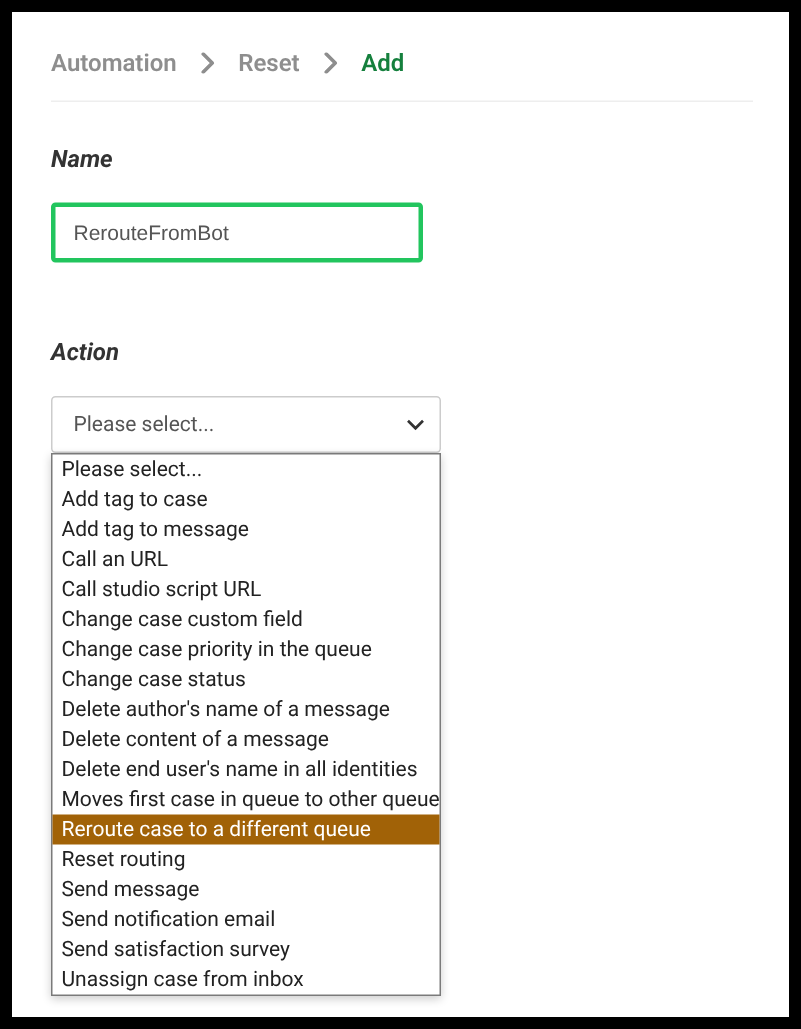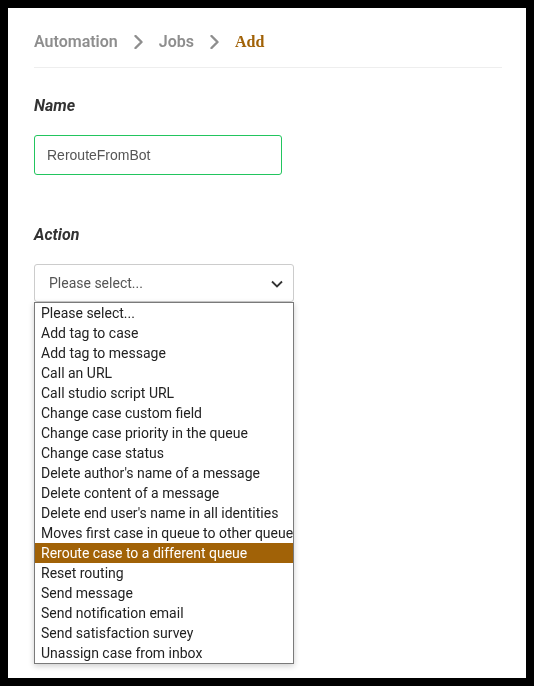--- a/index.html
+++ b/index.html
@@ -26,42 +26,41 @@
       align-items: center;
       gap: 16px;
       font-size: 16px;
       font-weight: 600;
       color: #8e8e8e;
       padding-bottom: 16px;
       border-bottom: 1px solid #eee;
       margin-bottom: 28px;
     }
     .breadcrumb .current {
-      color: #a16207;
-      font-family: Liberation Serif, serif;
+      color: #15803d;
     }
     .breadcrumb .chevron {
       display: inline-flex;
       align-items: center;
     }
     .breadcrumb .chevron svg {
       width: 9px;
       height: 14px;
     }
     .field-label {
       font-size: 16px;
       font-weight: 700;
       color: #333;
       margin-bottom: 20px;
       font-style: italic;
     }
     .text-input {
       width: 248px;
       height: 40px;
-      border: 1px solid #22c55e;
+      border: 3px solid #22c55e;
       border-radius: 3px;
       padding: 0 12px;
       font-size: 14px;
       color: #555;
       outline: none;
     }
     .section-gap {
       height: 50px;
     }
     .select-wrap {
@@ -121,21 +120,21 @@
 
 <div class="page">
 
   <div class="breadcrumb">
     <span>Automation</span>
     <span class="chevron">
       <svg viewBox="0 0 8 14" fill="none">
           <path d="M1 1 L7 7 L1 13" stroke="#8e8e8e" stroke-width="2.4" stroke-linecap="round" stroke-linejoin="round"></path>
         </svg>
     </span>
-    <span>Jobs</span>
+    <span>Reset</span>
     <span class="chevron">
       <svg viewBox="0 0 8 14" fill="none">
           <path d="M1 1 L7 7 L1 13" stroke="#8e8e8e" stroke-width="2.4" stroke-linecap="round" stroke-linejoin="round"></path>
         </svg>
     </span>
     <span class="current">Add</span>
   </div>
 
   <div class="field-label">Name</div>
   <input type="text" class="text-input" value="RerouteFromBot" style="">

